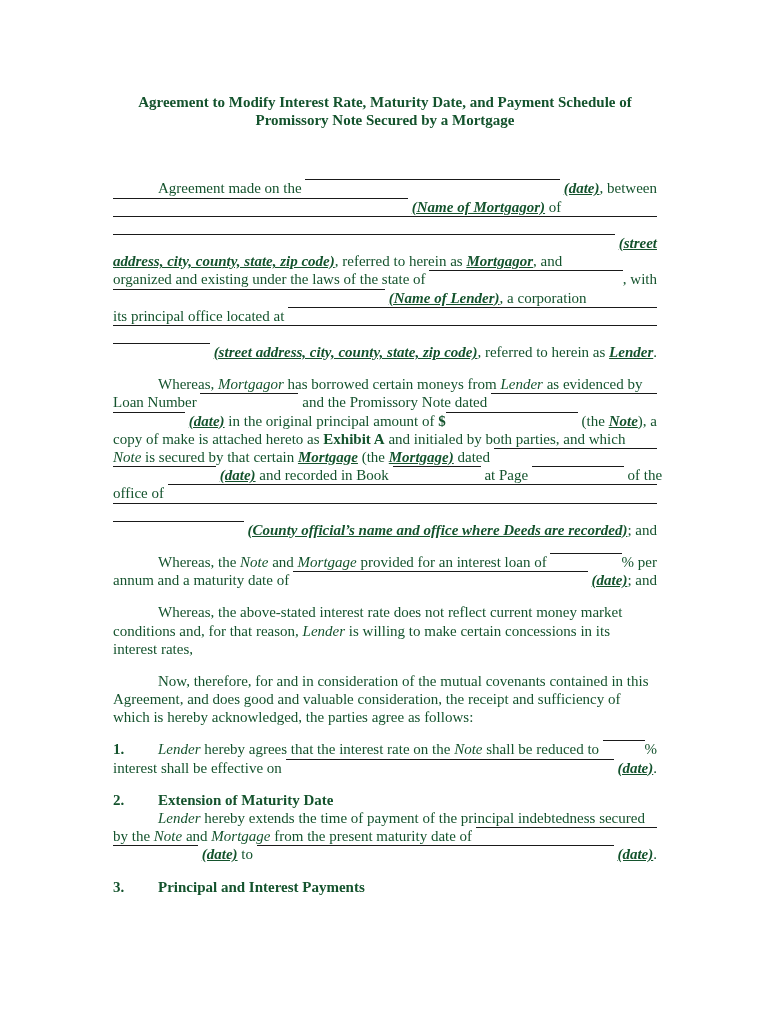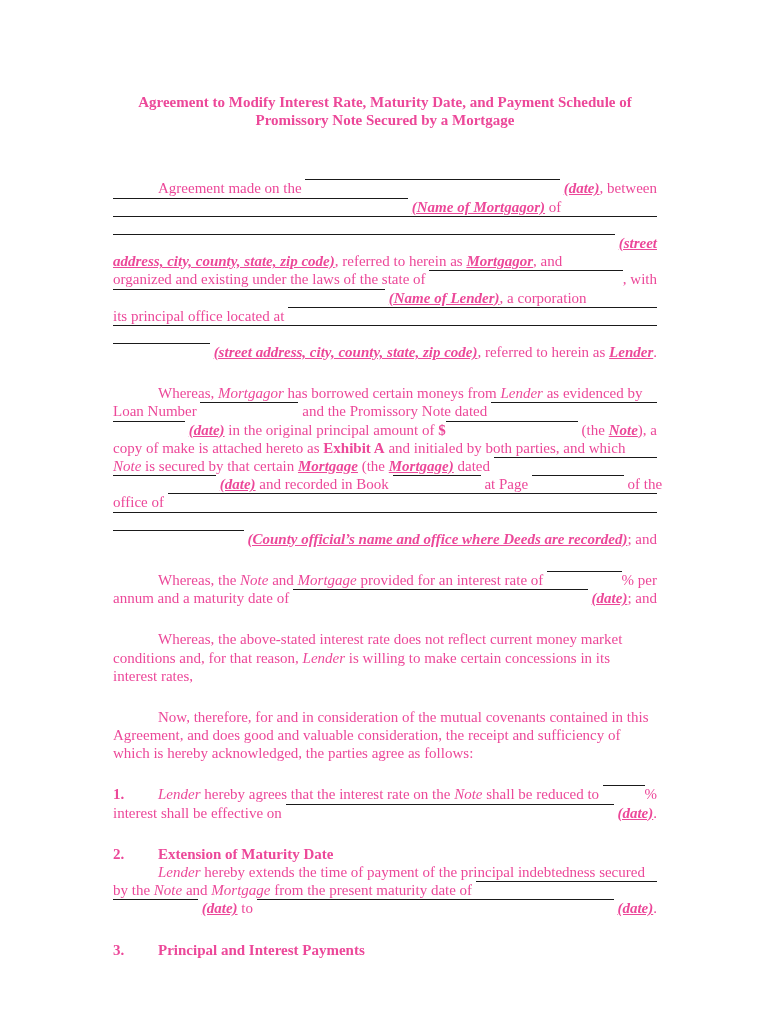--- a/index.html
+++ b/index.html
@@ -5,40 +5,40 @@
   html,body{margin:0;padding:0;}
   body{background:#ffffff;}
   .page{
     position:relative;
     width:770px;
     height:1024px;
     background:#ffffff;
     overflow:hidden;
     font-family:"Liberation Serif","DejaVu Serif",serif;
     font-size:15px;
-    color:#ec4899;
+    color:#14532d;
     box-sizing:border-box;
   }
   .content{
     position:absolute;
     left:113px;
     top:93px;
     width:544px;
     --lh:18.2px;
   }
   .title{
     text-align:center;
     font-weight:bold;
   }
   .title .tline{
     line-height:var(--lh);
     height:var(--lh);
     white-space:nowrap;
   }
-  .body-blocks .para{margin-top:23px;}
+  .body-blocks .para{margin-top:14px;}
   .body-blocks .para.first{margin-top:50px;}
   .line{
     display:flex;
     flex-wrap:nowrap;
     height:var(--lh);
     line-height:var(--lh);
     white-space:pre;
     align-items:flex-start;
   }
   .run{flex:0 0 auto;}
@@ -82,21 +82,21 @@
           <div class="line"><span class="run s-r">Loan Number </span><span class="blank" style="width: 98px;"></span><span class="run s-r"> and the Promissory Note dated </span><span class="blank fill"></span></div>
           <div class="line"><span class="blank" style="width: 72px;"></span><span class="run s-r"> </span><span class="run s-bi">(date)</span><span class="run s-r"> in the original principal amount of </span><span class="run s-b">$</span><span class="blank fill"></span><span class="run s-r"> (the </span><span class="run s-bi">Note</span><span class="run s-r">), a</span></div>
           <div class="line"><span class="run s-r">copy of make is attached hereto as </span><span class="run s-b">Exhibit A</span><span class="run s-r"> and initialed by both parties, and which</span></div>
           <div class="line"><span class="run s-i">Note</span><span class="run s-r"> is secured by that certain </span><span class="run s-bi">Mortgage</span><span class="run s-r"> (the </span><span class="run s-bi">Mortgage)</span><span class="run s-r"> dated </span><span class="blank fill"></span></div>
           <div class="line"><span class="blank" style="width: 103px;"></span><span class="run s-r"> </span><span class="run s-bi">(date)</span><span class="run s-r"> and recorded in Book </span><span class="blank" style="width: 88px;"></span><span class="run s-r"> at Page </span><span class="blank" style="width: 92px;"></span><span class="run s-r"> of the</span></div>
           <div class="line"><span class="run s-r">office of </span><span class="blank fill"></span></div>
           <div class="line"><span class="blank fill"></span></div>
           <div class="line"><span class="blank fill"></span><span class="run s-r"> </span><span class="run s-bi">(County official’s name and office where Deeds are recorded)</span><span class="run s-r">; and</span></div>
         </div>
         <div class="para">
-          <div class="line"><span class="indent" style="width: 45px;"></span><span class="run s-r">Whereas, the </span><span class="run s-i">Note</span><span class="run s-r"> and </span><span class="run s-i">Mortgage</span><span class="run s-r"> provided for an interest rate of </span><span class="blank fill"></span><span class="run s-r">% per</span></div>
+          <div class="line"><span class="indent" style="width: 45px;"></span><span class="run s-r">Whereas, the </span><span class="run s-i">Note</span><span class="run s-r"> and </span><span class="run s-i">Mortgage</span><span class="run s-r"> provided for an interest loan of </span><span class="blank fill"></span><span class="run s-r">% per</span></div>
           <div class="line"><span class="run s-r">annum and a maturity date of </span><span class="blank fill"></span><span class="run s-r"> </span><span class="run s-bi">(date)</span><span class="run s-r">; and</span></div>
         </div>
         <div class="para">
           <div class="line"><span class="indent" style="width: 45px;"></span><span class="run s-r">Whereas, the above-stated interest rate does not reflect current money market</span></div>
           <div class="line"><span class="run s-r">conditions and, for that reason, </span><span class="run s-i">Lender</span><span class="run s-r"> is willing to make certain concessions in its</span></div>
           <div class="line"><span class="run s-r">interest rates,</span></div>
         </div>
         <div class="para">
           <div class="line"><span class="indent" style="width: 45px;"></span><span class="run s-r">Now, therefore, for and in consideration of the mutual covenants contained in this</span></div>
           <div class="line"><span class="run s-r">Agreement, and does good and valuable consideration, the receipt and sufficiency of</span></div>

